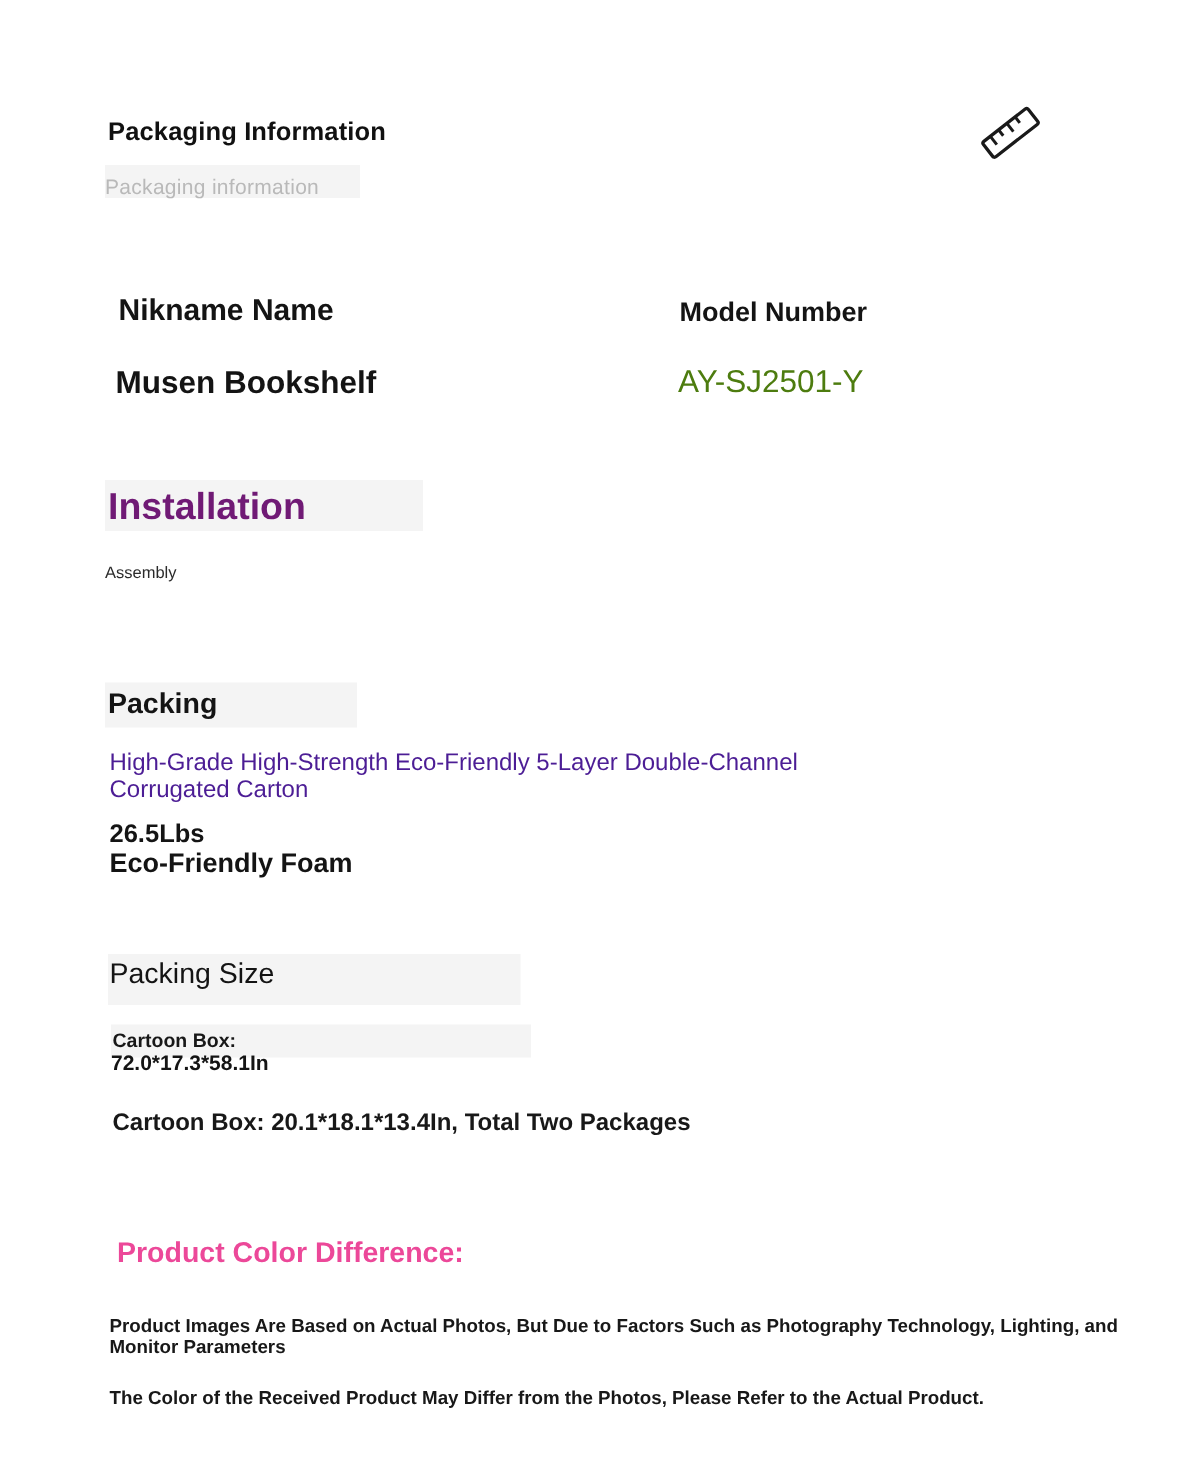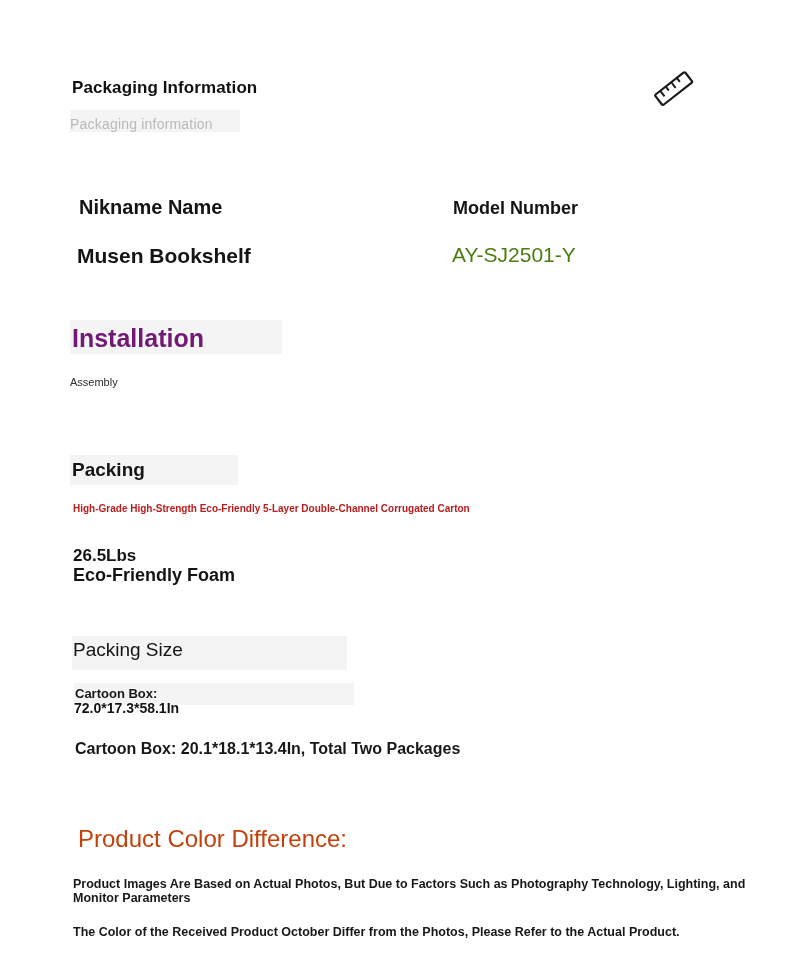--- a/index.html
+++ b/index.html
@@ -106,24 +106,24 @@
     top: 459px;
     font-size: 19px;
     font-weight: bold;
     color: #141414;
   }
   .packing-material {
     position: absolute;
     left: 73px;
     top: 500px;
     width: 520px;
-    font-size: 10px;
-    font-weight: bold;
+    font-size: 16px;
+    font-weight: normal;
     line-height: 18px;
-    color: #b91c1c;
+    color: #4c1d95;
   }
   .packing-weight {
     position: absolute;
     left: 73px;
     top: 546px;
     font-size: 17px;
     font-weight: bold;
     color: #141414;
   }
   .packing-foam {
@@ -167,23 +167,23 @@
     font-size: 16px;
     font-weight: bold;
     color: #181818;
   }
 
   
   .label-color-diff {
     position: absolute;
     left: 78px;
     top: 825px;
-    font-size: 24px;
-    font-weight: normal;
-    color: #c2410c;
+    font-size: 19px;
+    font-weight: bold;
+    color: #ec4899;
   }
   .color-diff-line1 {
     position: absolute;
     left: 73px;
     top: 877px;
     font-size: 12.5px;
     font-weight: bold;
     color: #181818;
   }
   .color-diff-line2 {
@@ -241,15 +241,15 @@
   <div class="packing-weight">26.5Lbs</div>
   <div class="packing-foam">Eco-Friendly Foam</div>
 
   <div class="label-packing-size">Packing Size</div>
   <div class="size-line1-label">Cartoon Box:</div>
   <div class="size-line1-value">72.0*17.3*58.1In</div>
   <div class="size-line2">Cartoon Box: 20.1*18.1*13.4In, Total Two Packages</div>
 
   <div class="label-color-diff">Product Color Difference:</div>
   <div class="color-diff-line1">Product Images Are Based on Actual Photos, But Due to Factors Such as Photography Technology, Lighting, and Monitor Parameters</div>
-  <div class="color-diff-line2">The Color of the Received Product October Differ from the Photos, Please Refer to the Actual Product.</div>
+  <div class="color-diff-line2">The Color of the Received Product May Differ from the Photos, Please Refer to the Actual Product.</div>
 
 </div>
 
 </body></html>

